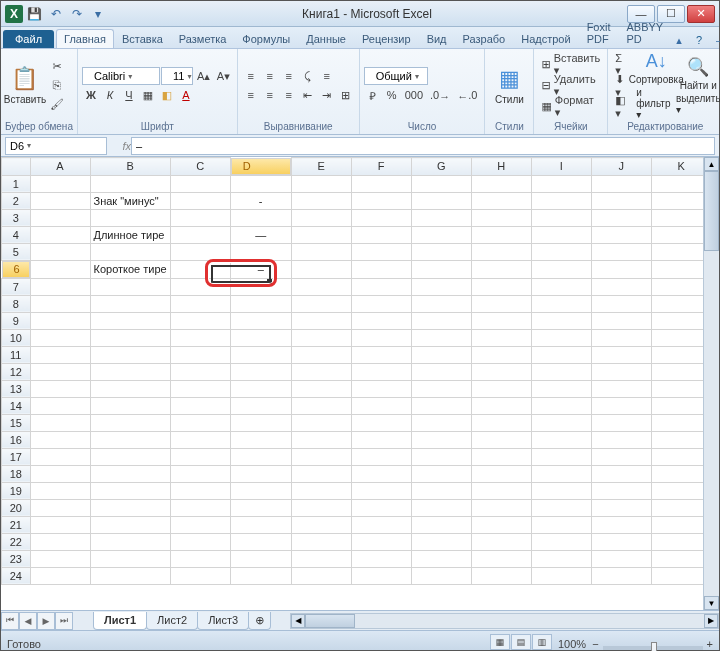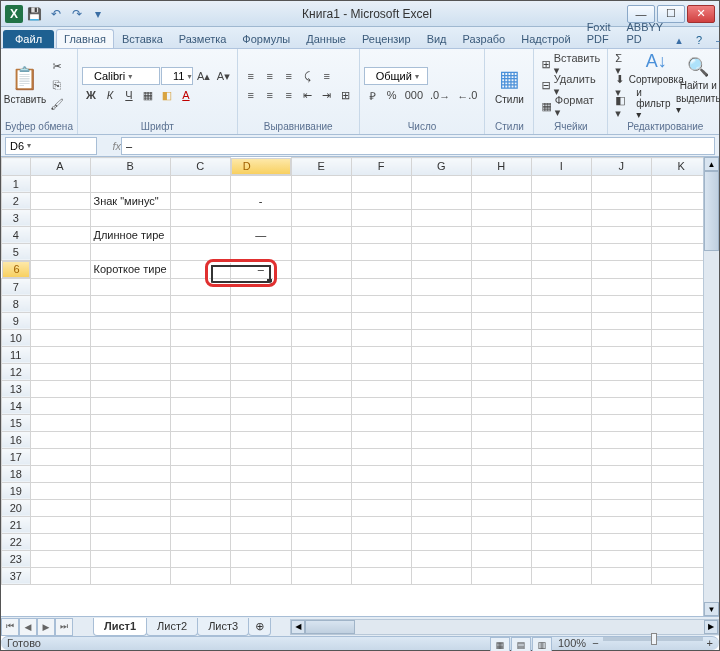--- a/index.html
+++ b/index.html
@@ -32,21 +32,21 @@
 .bigbtn .bicon { font-size:22px; color:#d9a441; }
 .bigbtn .blbl { font-size:10px; color:#333; }
 .col { display:flex; flex-direction:column; gap:1px; justify-content:center; }
 .row { display:flex; gap:1px; align-items:center; }
 .sbtn { min-width:18px; height:18px; border:1px solid transparent; display:flex; align-items:center; justify-content:center; font-size:11px; color:#444; border-radius:2px; padding:0 2px; }
 .sel { height:18px; border:1px solid #a8bed6; background:#fff; font-size:11px; padding:0 11px; display:flex; align-items:center; }
 .dd::after { content:'▾'; font-size:8px; margin-left:3px; color:#666; }
 
 
 .fbar { height:22px; border-bottom:1px solid #a8bed6; display:flex; align-items:center; background:#e8f0f8; }
-.namebox { width:92px; height:18px; margin:0 4px; background:#fff; border:1px solid #a8bed6; display:flex; align-items:center; padding:0 4px; font-size:11px; }
+.namebox { width:102px; height:18px; margin:0 4px; background:#fff; border:1px solid #a8bed6; display:flex; align-items:center; padding:0 4px; font-size:11px; }
 .fbar .fic { width:20px; text-align:right; color:#888; font-style:italic; }
 .fbar .finput { flex:1; height:18px; background:#fff; border:1px solid #a8bed6; margin-right:4px; padding:0 4px; font-size:11px; display:flex; align-items:center; }
 
 
 .gridwrap { flex:1; overflow:hidden; position:relative; background:#fff; }
 .grid { border-collapse:collapse; table-layout:fixed; }
 .grid th, .grid td { border:1px solid #d4d4d4; height:17px; font-size:11px; color:#222; }
 .grid th { background:linear-gradient(#f6f9fc,#e4ecf4); font-weight:normal; color:#333; }
 .grid .rownum { width:28px; text-align:center; background:linear-gradient(#f6f9fc,#e4ecf4); }
 .grid .colhead { width:60px; text-align:center; }
@@ -61,21 +61,21 @@
 .sheetbar { height:20px; background:#e4ecf4; border-top:1px solid #a8bed6; display:flex; align-items:center; }
 .sheetbar .nav { display:flex; }
 .sheetbar .nav .nbtn { width:18px; height:18px; border:1px solid #a8bed6; display:flex; align-items:center; justify-content:center; font-size:9px; background:#f0f4f8; color:#666; }
 .sheetbar .tabs { display:flex; margin-left:20px; }
 .stab { padding:2px 10px; border:1px solid #a8bed6; border-top:none; background:#e8f0f8; font-size:11px; color:#333; border-radius:0 0 4px 4px; margin-right:-1px; }
 .stab.active { background:#fff; font-weight:bold; }
 .sheetbar .scrollb { flex:1; margin-left:20px; height:16px; background:#e0e8f0; border:1px solid #b8c8d8; position:relative; }
 .sheetbar .scrollb .thumb { position:absolute; left:14px; width:50px; top:0; bottom:0; background:linear-gradient(#d8e4f0,#c0d0e0); border:1px solid #a0b4c8; }
 .sheetbar .scrollb .ar { position:absolute; top:0; bottom:0; width:14px; background:#d8e4f0; border:1px solid #a0b4c8; display:flex; align-items:center; justify-content:center; font-size:8px; }
 
-.status { height:14px; background:linear-gradient(#dce8f4,#c8d8e8); border-top:1px solid #a8bed6; display:flex; align-items:flex-start; padding:0 6px; font-size:11px; color:#444;border-radius:9px; }
+.status { height:20px; background:linear-gradient(#dce8f4,#c8d8e8); border-top:1px solid #a8bed6; display:flex; align-items:flex-end; padding:0 6px; font-size:11px; color:#444; }
 .status .spacer { flex:1; }
 .status .vbtn { width:20px; height:16px; border:1px solid #a8bed6; margin-left:1px; background:#e8f0f8; display:flex; align-items:center; justify-content:center; font-size:9px; }
 .status .zoom { margin:0 6px; }
 .status .slider { width:100px; height:4px; background:#b8c8d8; position:relative; margin:0 4px; }
 .status .slider .sth { position:absolute; left:48px; top:-4px; width:6px; height:12px; background:#f0f4f8; border:1px solid #888; }
 
 .vscroll { position:absolute; right:0; top:0; bottom:0; width:16px; background:#e0e8f0; border-left:1px solid #b8c8d8; }
 .vscroll .ar { height:14px; background:#d8e4f0; border:1px solid #a0b4c8; display:flex; align-items:center; justify-content:center; font-size:8px; }
 .vscroll .vthumb { position:absolute; top:14px; left:0; right:0; height:80px; background:linear-gradient(90deg,#d8e4f0,#c0d0e0); border:1px solid #a0b4c8; }
 </style>
@@ -592,21 +592,21 @@
             <td class="c"></td>
             <td></td>
             <td></td>
             <td></td>
             <td></td>
             <td></td>
             <td></td>
             <td></td>
           </tr>
           <tr>
-            <th class="rownum">37</th>
+            <th class="rownum">24</th>
             <td></td>
             <td></td>
             <td></td>
             <td class="c"></td>
             <td></td>
             <td></td>
             <td></td>
             <td></td>
             <td></td>
             <td></td>

